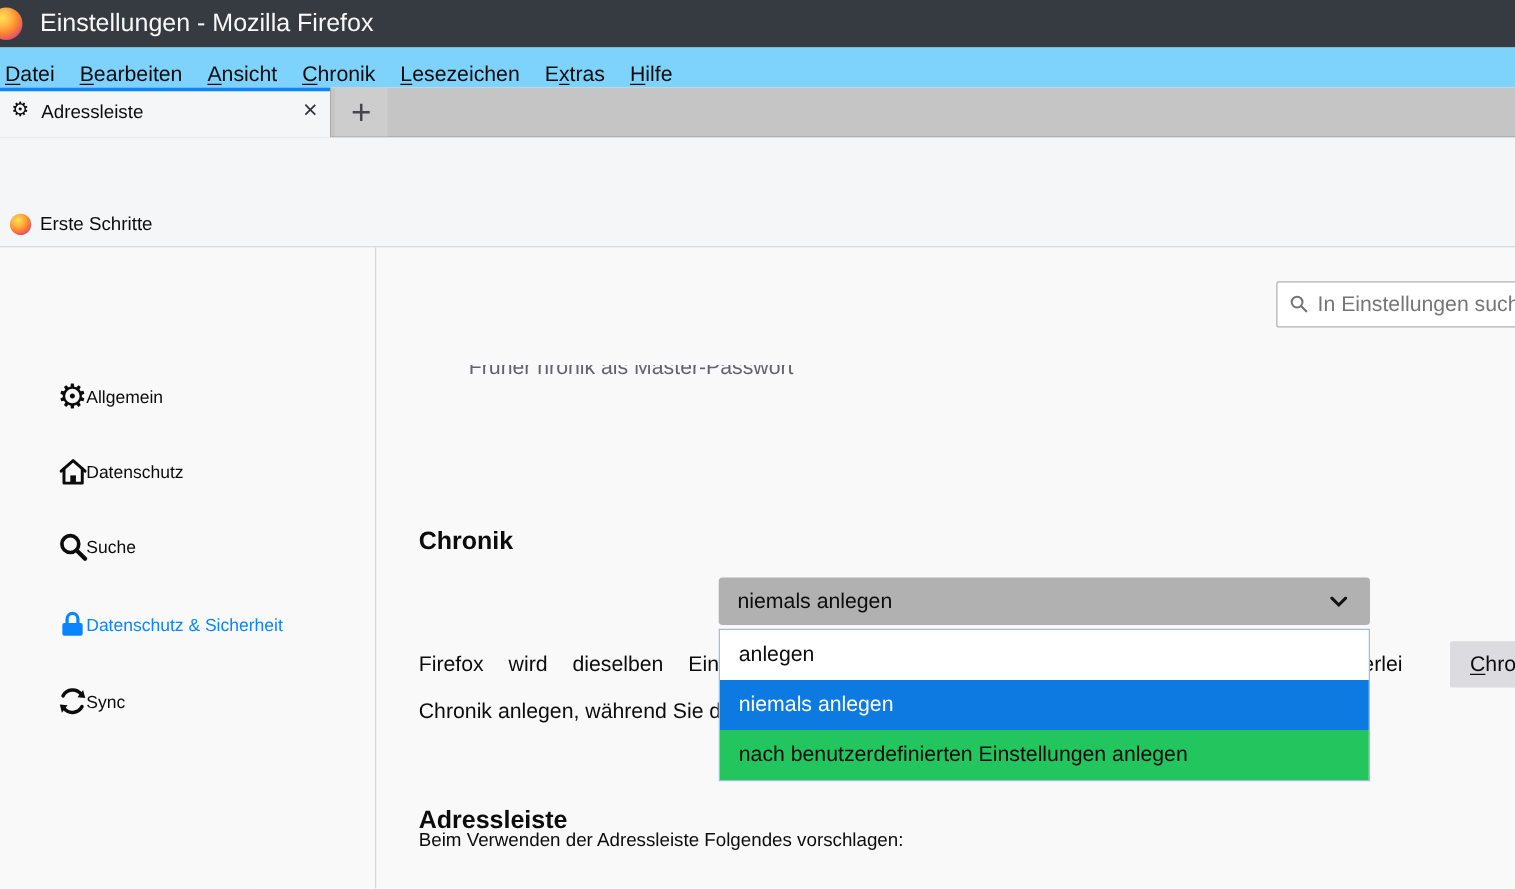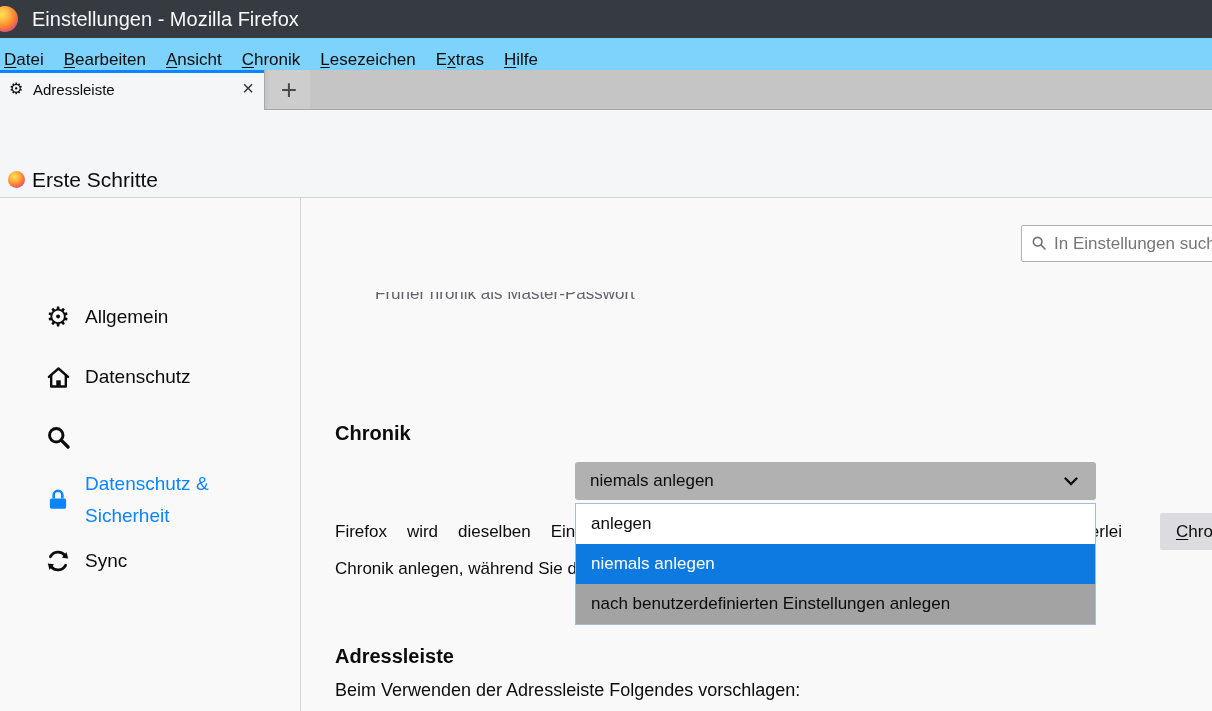--- a/index.html
+++ b/index.html
@@ -47,29 +47,29 @@
   .url-engine{font-size:17px;color:#797979;margin-left:8px;}
   .url-sep{width:1px;height:22px;background:#ccccce;margin:0 12px;}
   .url-text{font-size:17px;color:#0c0c0d;}
   .star-btn{position:absolute;right:10px;top:120px;width:26px;height:28px;font-size:22px;color:#55555a;}
 
   
   .bookmarksbar{position:absolute;left:0;top:162px;width:100%;height:36px;background:#f5f6f7;
                 border-bottom:1px solid #d4d4d8;box-sizing:border-box;display:flex;align-items:center;}
   .bm-logo{width:17px;height:17px;border-radius:50%;margin-left:8px;
            background:radial-gradient(circle at 38% 32%,#ffe14d 0%,#ffb347 30%,#ff8a2a 50%,#e3546a 74%,#8a4dbf 100%);}
-  .bm-label{font-size:21px;margin-left:7px;}
+  .bm-label{font-size:15px;margin-left:7px;}
 
   
   .content{position:absolute;left:0;top:198px;width:100%;height:513px;background:#f9f9fa;}
   .side-divider{position:absolute;left:300px;top:0;width:1px;height:513px;background:#d7d7db;}
 
   .sidebar-item{position:absolute;left:0;width:298px;display:flex;align-items:center;cursor:pointer;}
   .sb-icon{position:absolute;left:44px;width:28px;height:28px;display:flex;align-items:center;justify-content:center;}
-  .sb-label{position:absolute;left:85px;font-size:19px;line-height:32px;width:205px;}
+  .sb-label{position:absolute;left:69px;font-size:14px;line-height:32px;width:205px;}
   .sb-gear{font-size:27px;color:#0c0c0d;line-height:1;}
   .sb-active .sb-label{color:#0a84ff;}
 
   
   .settings-search{position:absolute;left:1021px;top:225px;width:250px;height:37px;}
   .settings-search input{width:100%;height:100%;box-sizing:border-box;border:1px solid #b1b1b3;
       border-radius:2px;background:#fff;font:17px "Liberation Sans",sans-serif;
       padding:0 8px 0 32px;color:#0c0c0d;outline:none;}
   .settings-search input::placeholder{color:#767676;opacity:1;}
   .settings-search .mag{position:absolute;left:10px;top:10px;}
@@ -94,23 +94,23 @@
               text-align:justify;text-align-last:justify;}
   .desc-line2{position:absolute;left:335px;top:559px;font-size:17px;white-space:nowrap;}
 
   .clear-btn{position:absolute;left:1160px;top:513px;height:37px;background:#dcdce0;border-radius:2px;
              display:flex;align-items:center;padding:0 16px;font-size:17px;white-space:nowrap;cursor:pointer;}
 
   .dropdown{position:absolute;left:575px;top:503px;width:521px;background:#fff;
             border:1px solid #a3bdd8;box-sizing:border-box;z-index:5;}
   .dd-option{height:40px;display:flex;align-items:center;font-size:17px;padding-left:15px;cursor:pointer;}
   .dd-selected{background:#0c7ae0;color:#fff;}
-  .dd-hover{background:#a3a3a3;}
-
-  .addr-desc{position:absolute;left:335px;top:680px;font-size:18px;white-space:nowrap;}
+  .dd-hover{background:#22c55e;}
+
+  .addr-desc{position:absolute;left:335px;top:664px;font-size:15px;white-space:nowrap;}
 </style>
 </head>
 <body>
 
 <div id="screen">
 
   <div class="titlebar">
     <div class="ff-logo"></div>
     <span class="win-title">Einstellungen - Mozilla Firefox</span>
   </div>
@@ -184,20 +184,21 @@
       </span>
       <span class="sb-label">Datenschutz</span>
     </div>
     <div class="sidebar-item" style="top:223px;height:32px;">
       <span class="sb-icon">
         <svg width="27" height="27" viewBox="0 0 24 24" fill="none" stroke="#0c0c0d" stroke-linecap="round">
           <circle cx="10" cy="10" r="6" stroke-width="2.6"></circle>
             <line x1="14.6" y1="14.6" x2="20.5" y2="20.5" stroke-width="3"></line>
         </svg>
       </span>
+      <span class="sb-label">Suche</span>
     </div>
     <div class="sidebar-item" style="top:347px;height:32px;">
       <span class="sb-icon">
         <svg width="26" height="26" viewBox="0 0 24 24" fill="none" stroke="#0c0c0d" stroke-width="2.6" stroke-linecap="round">
           <path d="M5 8 A8 8 0 0 1 18.5 7"></path>
             <path d="M19 16 A8 8 0 0 1 5.5 17"></path>
           <polygon points="19.8,3.6 21.4,9.6 15.7,9.0" fill="#0c0c0d" stroke="none"></polygon>
           <polygon points="4.2,20.4 2.6,14.4 8.3,15.0" fill="#0c0c0d" stroke="none"></polygon>
         </svg>
       </span>

